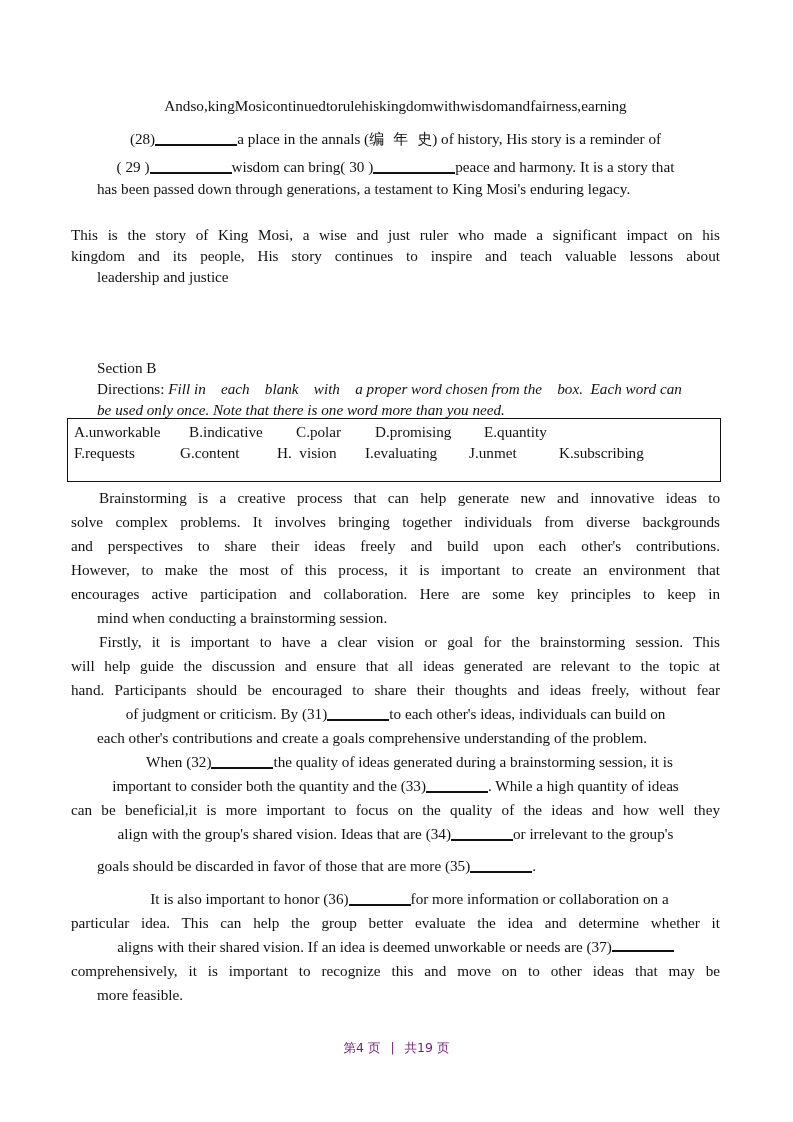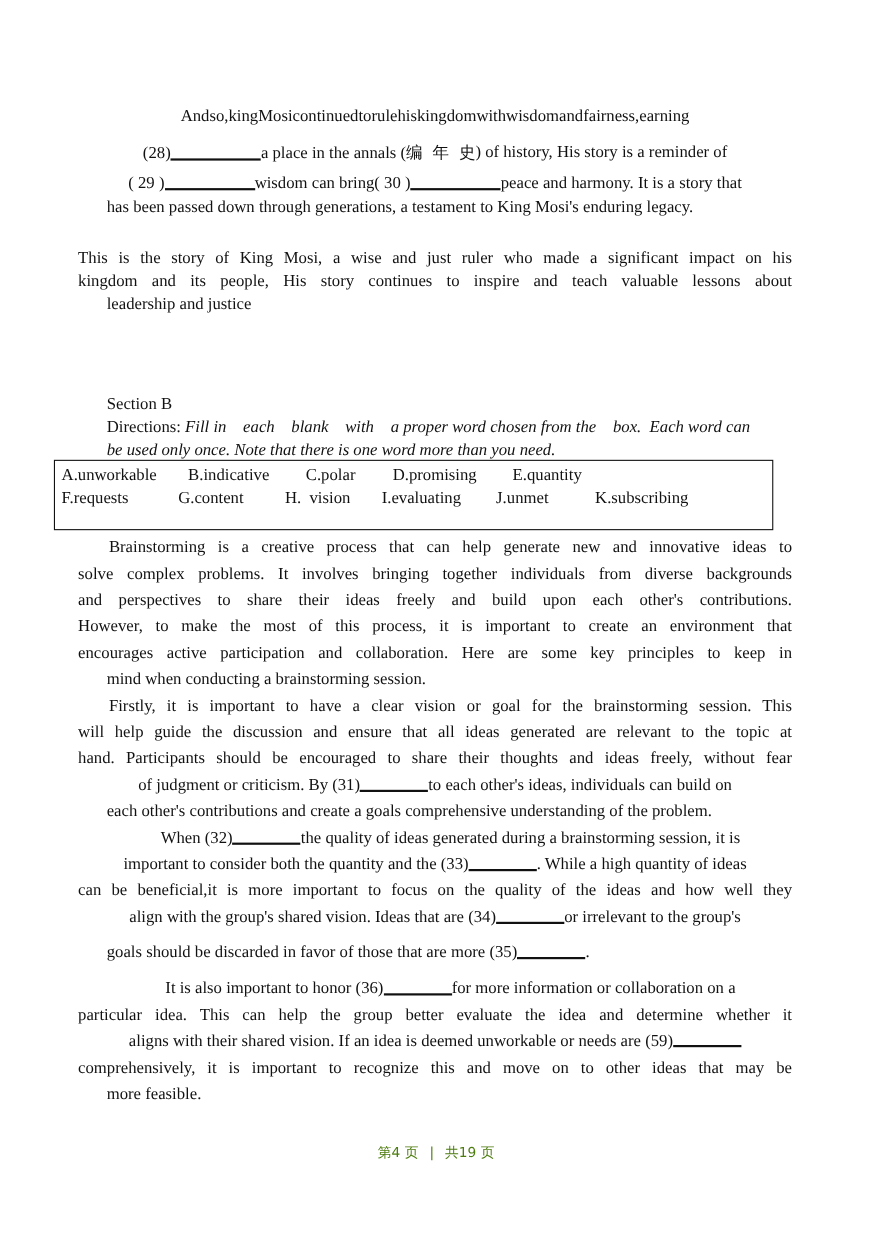--- a/index.html
+++ b/index.html
@@ -10,24 +10,24 @@
        text-align-last: justify; white-space: nowrap; }
   .line { position: absolute; left: 0; width: 649px; font-size: 15.2px; display: flex;
           justify-content: center; white-space: nowrap; }
   .line span.w { display: inline-block; }
   .ll { position: absolute; left: 0; font-size: 15.2px; white-space: nowrap; margin-left: 26px; }
   .blank { display: inline-block; border-bottom: 2px solid #111; height: 12px; vertical-align: baseline; margin-bottom: -2px; }
   .b9 { width: 82px; } .b7 { width: 62px; }
   .cn { font-family: Liberation Mono, monospace; font-size: 15px; }
   .bold { font-weight: normal; }
   .ital { font-style: italic; }
-  .box { position: absolute; left: 49px; top: 418px; width: 652px; height: 62px; border: 1.5px solid #111; text-decoration: underline; }
+  .box { position: absolute; left: 67px; top: 418px; width: 652px; height: 62px; border: 1.5px solid #111; text-decoration: underline; }
   .opt { position: absolute; font-size: 15.2px; white-space: nowrap; }
   .footer { position: absolute; top: 1040px; left: 0; width: 793px; text-align: center;
-            font-family: "DejaVu Sans", sans-serif; font-size: 12.5px; color: #4d7c0f; }
+            font-family: "DejaVu Sans", sans-serif; font-size: 12.5px; color: #701a75; }
 </style>
 </head>
 <body>
 
 <div class="page">
 
   <div class="line" style="top:97px" id="pa-l1">
       <span class="w">And</span>
       <span class="w">so,</span>
       <span class="w">king</span>
@@ -115,21 +115,21 @@
   <div class="ll" style="top:857px">
     <span>goals should be discarded in favor of those that are more (35)</span><span class="blank b7"></span><span>.</span>
   </div>
 
   <div class="line" style="top:890px; left:28px; width:621px">
     <span><span>It is also important to honor (36)</span><span class="blank b7"></span></span>
     <span> for more information or collaboration on a</span>
   </div>
   <div class="p" style="top:914px">particular idea. This can help the group better evaluate the idea and determine whether it</div>
   <div class="line" style="top:938px">
-    <span>aligns with their shared vision. If an idea is deemed unworkable or needs are (59)</span>
+    <span>aligns with their shared vision. If an idea is deemed unworkable or needs are (37)</span>
       <span class="blank b7"></span>
   </div>
   <div class="p" style="top:962px">comprehensively, it is important to recognize this and move on to other ideas that may be</div>
   <div class="ll" style="top:986px">more feasible.</div>
 </div>
 
 <div class="footer">
   <span>第4 页</span>
   <span style="margin:0 6px">|</span>
   <span>共19 页</span>

